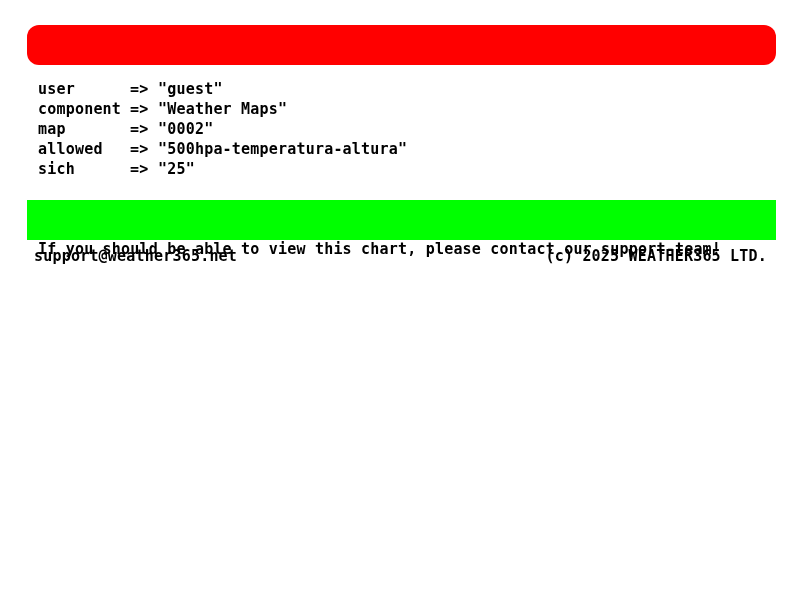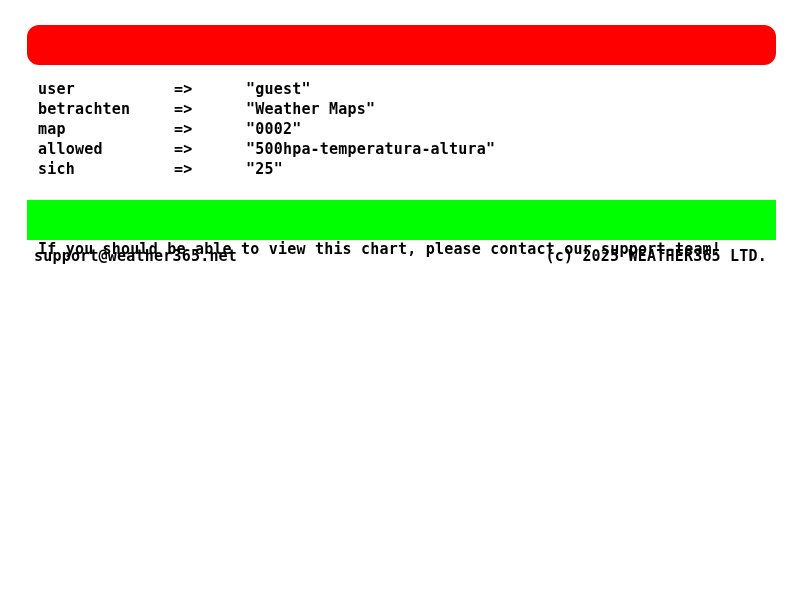--- a/index.html
+++ b/index.html
@@ -38,21 +38,20 @@
   #params {
     position: absolute;
     left: 38px;
     top: 79px;
   }
   .param-row {
     display: flex;
     height: 20px;
     line-height: 20px;
     white-space: pre;
-    gap: 44px;
   }
   .param-key { width: 92px; }
   .param-arrow { width: 28px; }
   #footer {
     position: absolute;
     left: 34px;
     top: 248px;
     width: 733px;
     display: flex;
     justify-content: space-between;
@@ -67,21 +66,21 @@
   <div>You are not allowed to view this weather chart!</div>
 </div>
 
 <div id="params">
   <div class="param-row">
     <span class="param-key">user</span>
     <span class="param-arrow">=&gt;</span>
     <span class="param-value">"guest"</span>
   </div>
   <div class="param-row">
-    <span class="param-key">betrachten</span>
+    <span class="param-key">component</span>
     <span class="param-arrow">=&gt;</span>
     <span class="param-value">"Weather Maps"</span>
   </div>
   <div class="param-row">
     <span class="param-key">map</span>
     <span class="param-arrow">=&gt;</span>
     <span class="param-value">"0002"</span>
   </div>
   <div class="param-row">
     <span class="param-key">allowed</span>

